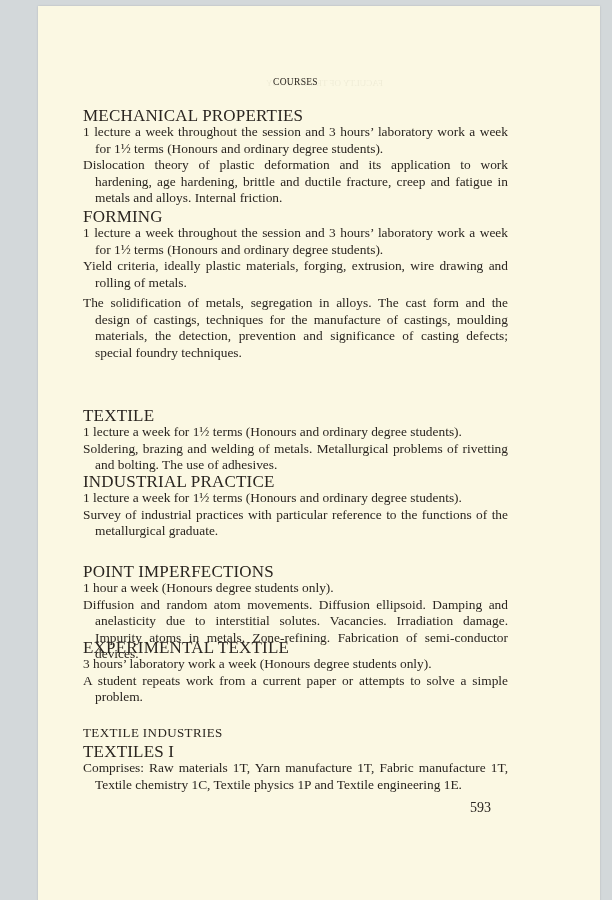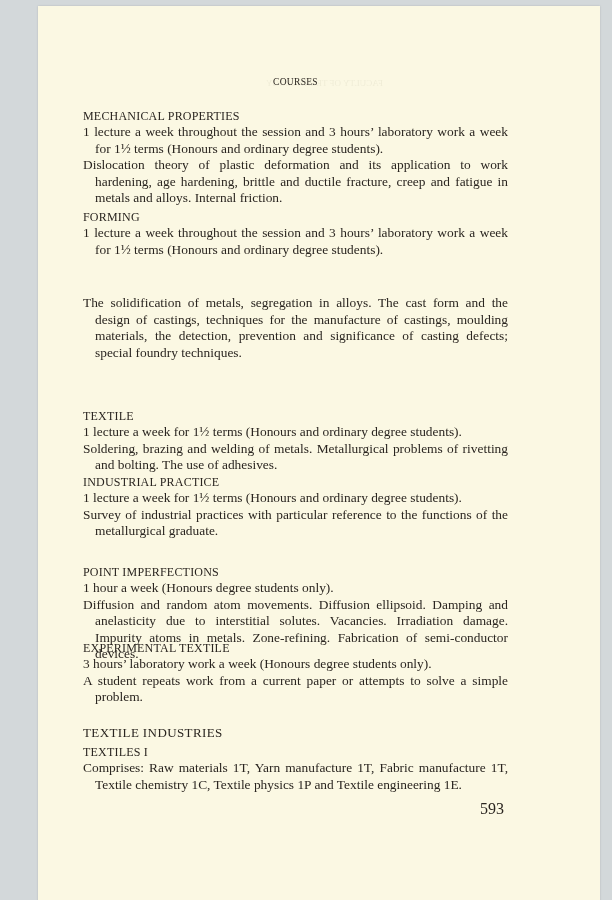--- a/index.html
+++ b/index.html
@@ -38,21 +38,21 @@
       text-align: center;
       font-size: 9.5px;
       letter-spacing: 0.3px;
     }
     .section {
       position: absolute;
       left: 0;
       width: 425px;
     }
     .heading {
-      font-size: 12px;
+      font-size: 17px;
       letter-spacing: 0.2px;
       line-height: 16px;
       margin: 0;
     }
     .para {
       font-size: 13.4px;
       line-height: 16.5px;
       margin: 0;
       padding-left: 12px;
       text-indent: -12px;
@@ -62,23 +62,23 @@
       position: absolute;
       left: 0;
       width: 425px;
       top: 725px;
       text-align: left;
       font-size: 13px;
       letter-spacing: 0.4px;
     }
     .page-number {
       position: absolute;
-      right: 4px;
+      right: 17px;
       top: 800px;
-      font-size: 16px;
+      font-size: 14px;
     }
     .bleed {
       position: absolute;
       color: rgba(90, 80, 60, 0.07);
       font-size: 12px;
       transform: scaleX(-1);
       white-space: nowrap;
     }
   </style>
 </head>
@@ -93,20 +93,21 @@
 
   <div class="section" style="top:108px;">
     <p class="heading">MECHANICAL PROPERTIES</p>
     <p class="para">1 lecture a week throughout the session and 3 hours’ laboratory work a week for 1½ terms (Honours and ordinary degree students).</p>
     <p class="para">Dislocation theory of plastic deformation and its application to work hardening, age hardening, brittle and ductile fracture, creep and fatigue in metals and alloys.  Internal friction.</p>
   </div>
 
   <div class="section" style="top:209px;">
     <p class="heading">FORMING</p>
     <p class="para">1 lecture a week throughout the session and 3 hours’ laboratory work a week for 1½ terms (Honours and ordinary degree students).</p>
+    <p class="para">Yield criteria, ideally plastic materials, forging, extrusion, wire drawing and rolling of metals.</p>
   </div>
 
   <div class="section" style="top:295px;">
     <p class="para">The solidification of metals, segregation in alloys.  The cast form and the design of castings, techniques for the manufacture of castings, moulding materials, the detection, prevention and significance of casting defects; special foundry techniques.</p>
   </div>
 
   <div class="section" style="top:408px;">
     <p class="heading">TEXTILE</p>
     <p class="para">1 lecture a week for 1½ terms (Honours and ordinary degree students).</p>
     <p class="para">Soldering, brazing and welding of metals.  Metallurgical problems of rivetting and bolting.  The use of adhesives.</p>

